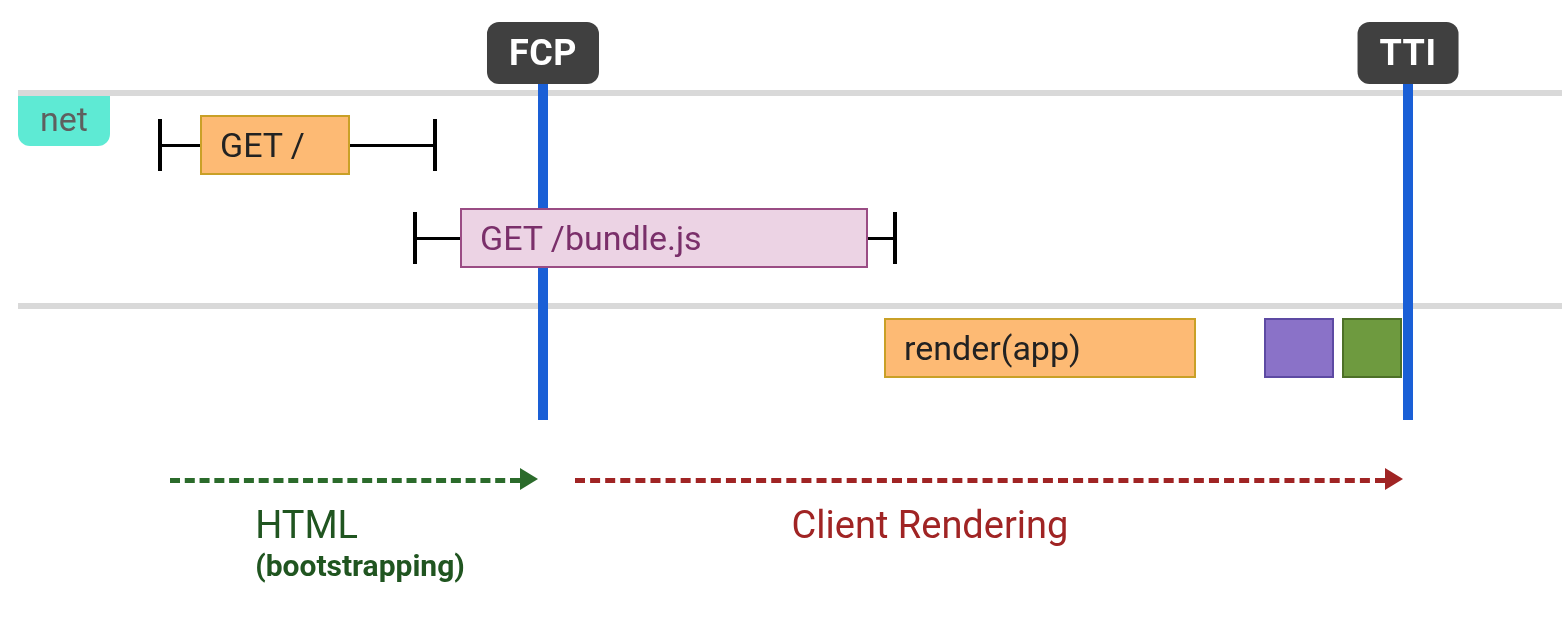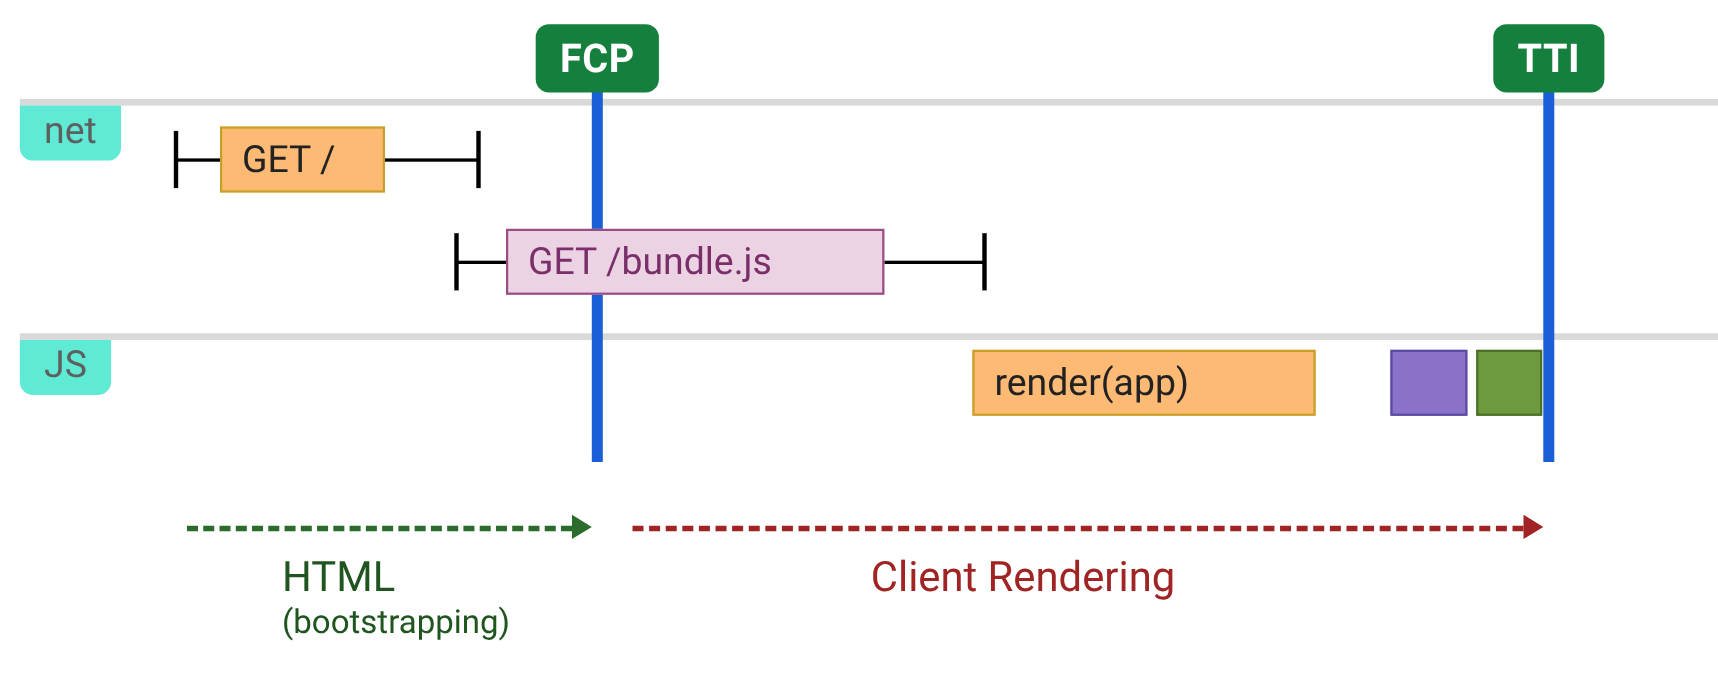--- a/index.html
+++ b/index.html
@@ -33,21 +33,21 @@
     background: #5eead4;
     color: #5f5f5f;
     font-size: 34px;
     padding: 6px 22px 10px 22px;
     border-radius: 0 0 12px 12px;
     line-height: 1;
   }
   
   .milestone-tag {
     position: absolute;
-    background: #15803d;
+    background: #404040;
     color: #fff;
     font-weight: 700;
     font-size: 36px;
     padding: 10px 22px;
     border-radius: 12px;
     text-align: center;
     transform: translateX(-50%);
     letter-spacing: 0.5px;
   }
   
@@ -98,50 +98,49 @@
     width: 0; height: 0;
     border-style: solid;
   }
   .arrowhead.green-fill { border-color: transparent transparent transparent #2b6b2b; }
   .arrowhead.red-fill   { border-color: transparent transparent transparent #a02424; }
   .caption {
     position: absolute;
     transform: translateX(-50%);
   }
   .caption .title { font-size: 38px; line-height: 1.15; }
-  .caption .sub   { font-size: 30px; line-height: 1.2; }
+  .caption .sub   { font-size: 30px; line-height: 1.2; font-weight: bold; }
   .caption.green-text { color: #205520; }
   .caption.red-text   { color: #a02424; }
 </style>
 </head>
 <body>
 
 <div class="stage">
 
   <div class="hline" style="top:90px"></div>
   <div class="hline" style="top:303px"></div>
 
   <div class="row-label" style="top:96px">net</div>
-  <div class="row-label" style="top:309px">JS</div>
 
   <div class="vline" style="left:543px; top:73px; height:347px"></div>
   <div class="vline" style="left:1408px; top:73px; height:347px"></div>
 
   <div class="milestone-tag" style="left:543px;  top:22px">FCP</div>
   <div class="milestone-tag" style="left:1408px; top:22px">TTI</div>
 
   <div class="whisker" style="left:160px; top:144px; width:275px"></div>
   <div class="whisker-cap" style="left:160px; top:119px; height:52px"></div>
   <div class="whisker-cap" style="left:435px; top:119px; height:52px"></div>
   <div class="task yellow" style="left:200px; top:115px; width:150px">GET /</div>
 
   <div class="whisker" style="left:415px; top:237px; width:480px"></div>
   <div class="whisker-cap" style="left:415px; top:212px; height:52px"></div>
   <div class="whisker-cap" style="left:895px; top:212px; height:52px"></div>
-  <div class="task pink" style="left:460px; top:208px; width:344px">GET /bundle.js</div>
+  <div class="task pink" style="left:460px; top:208px; width:408px">GET /bundle.js</div>
 
   <div class="task yellow" style="left:884px; top:318px; width:312px">render(app)</div>
   <div class="task purple" style="left:1264px; top:318px; width:70px; padding:0"></div>
   <div class="task green" style="left:1342px; top:318px; width:60px; padding:0"></div>
 
   <div class="dashed-arrow green-stroke" style="left:170px; top:478px; width:350px"></div>
   <div class="arrowhead green-fill" style="left:520px; top:468px; border-width:11px 0 11px 18px"></div>
   <div class="caption green-text" style="left:360px; top:504px">
     <div class="title">HTML</div>
     <div class="sub">(bootstrapping)</div>

